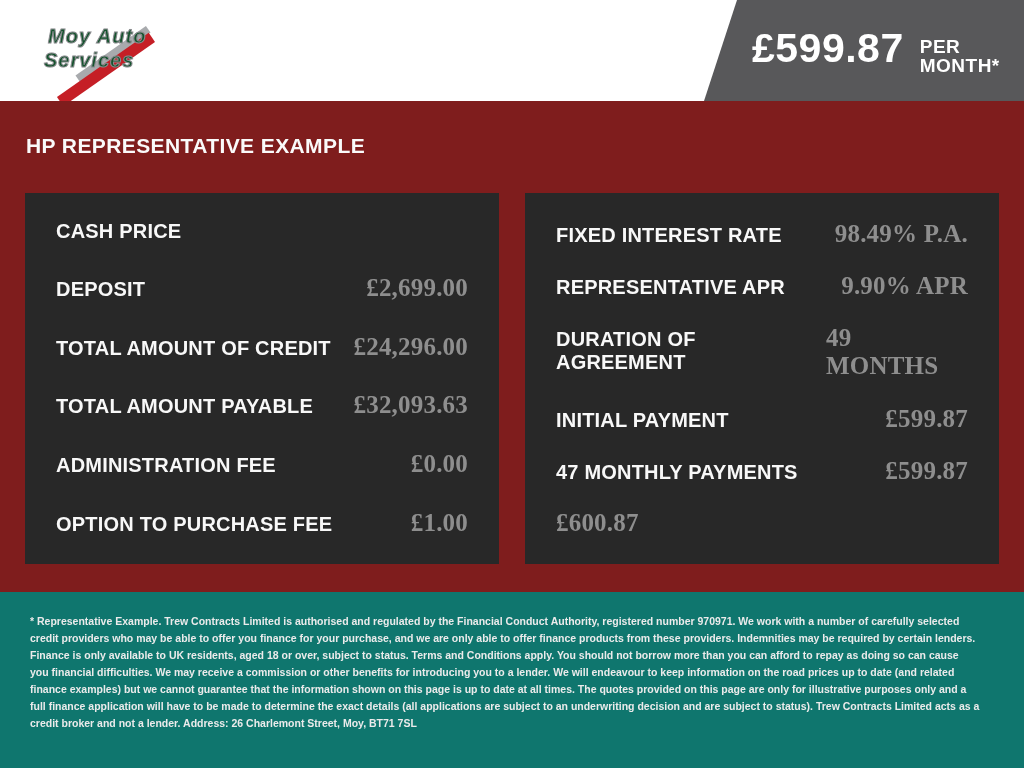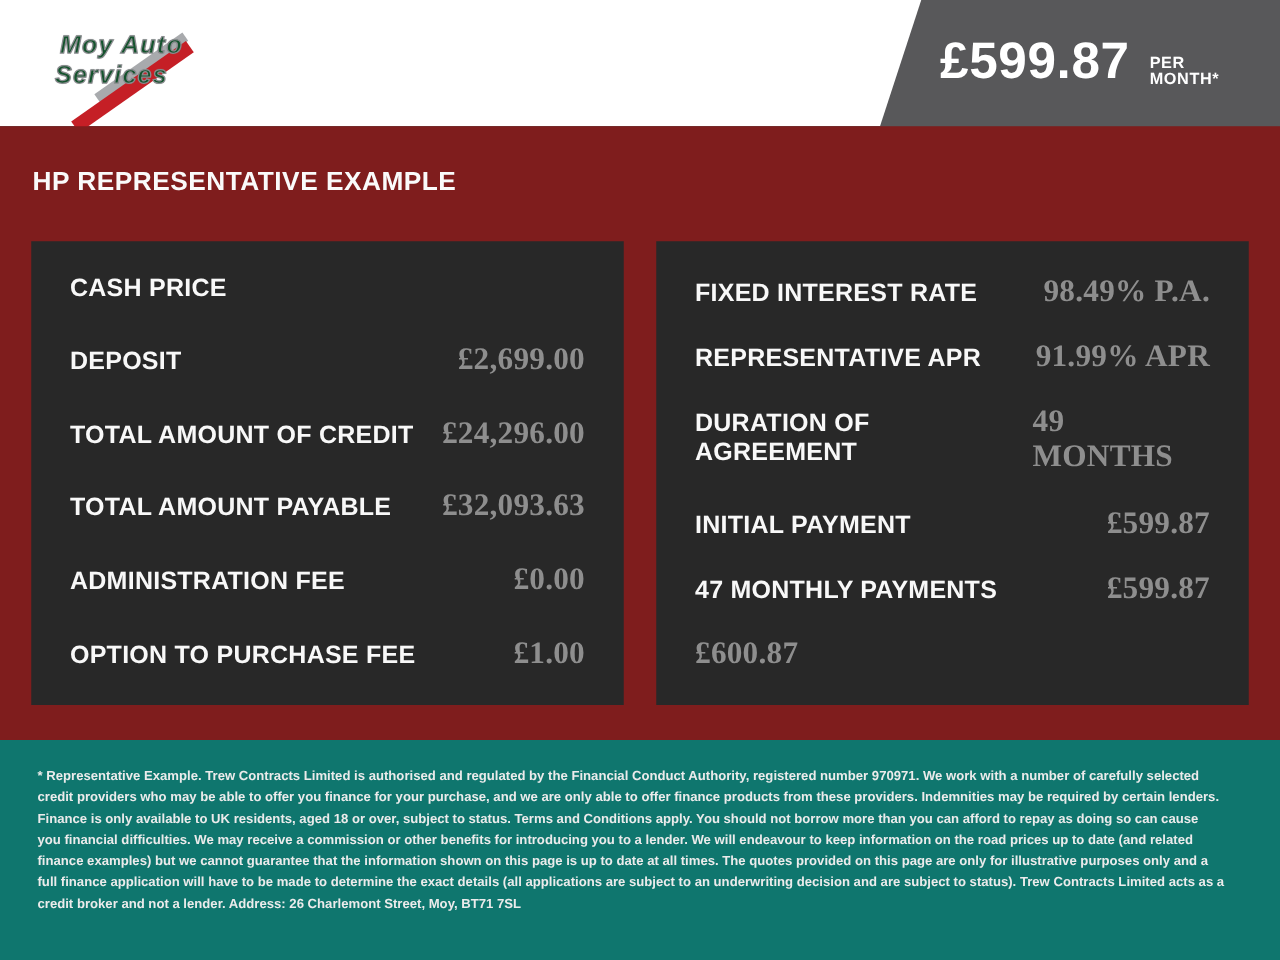--- a/index.html
+++ b/index.html
@@ -28,21 +28,21 @@
     left: 752px; top: 0; right: 20px; height: 101px;
     display: flex; align-items: center; justify-content: flex-start;
     gap: 16px;
   }
   .price-amount {
     color: #ffffff; font-size: 41px; font-weight: bold;
     letter-spacing: 0.5px; line-height: 1;
     padding-bottom: 4px;
   }
   .price-period {
-    color: #ffffff; font-size: 13px; font-weight: bold;
+    color: #ffffff; font-size: 19px; font-weight: bold;
     letter-spacing: 0.5px; line-height: 1;
     padding-top: 10px;
   }
 
   
   .logo {
     position: absolute; left: 42px; top: 12px;
     width: 120px; height: 78px;
   }
   .logo .stripe-gray {
@@ -180,21 +180,21 @@
       </div>
     </div>
 
     <div class="panel">
       <div class="finance-row">
         <span class="finance-label">FIXED INTEREST RATE</span>
         <span class="finance-value">98.49% P.A.</span>
       </div>
       <div class="finance-row">
         <span class="finance-label">REPRESENTATIVE APR</span>
-        <span class="finance-value">91.99% APR</span>
+        <span class="finance-value">9.90% APR</span>
       </div>
       <div class="finance-row">
         <span class="finance-label">DURATION OF AGREEMENT</span>
         <span class="finance-value">49 MONTHS</span>
       </div>
       <div class="finance-row">
         <span class="finance-label">INITIAL PAYMENT</span>
         <span class="finance-value">£599.87</span>
       </div>
       <div class="finance-row">

